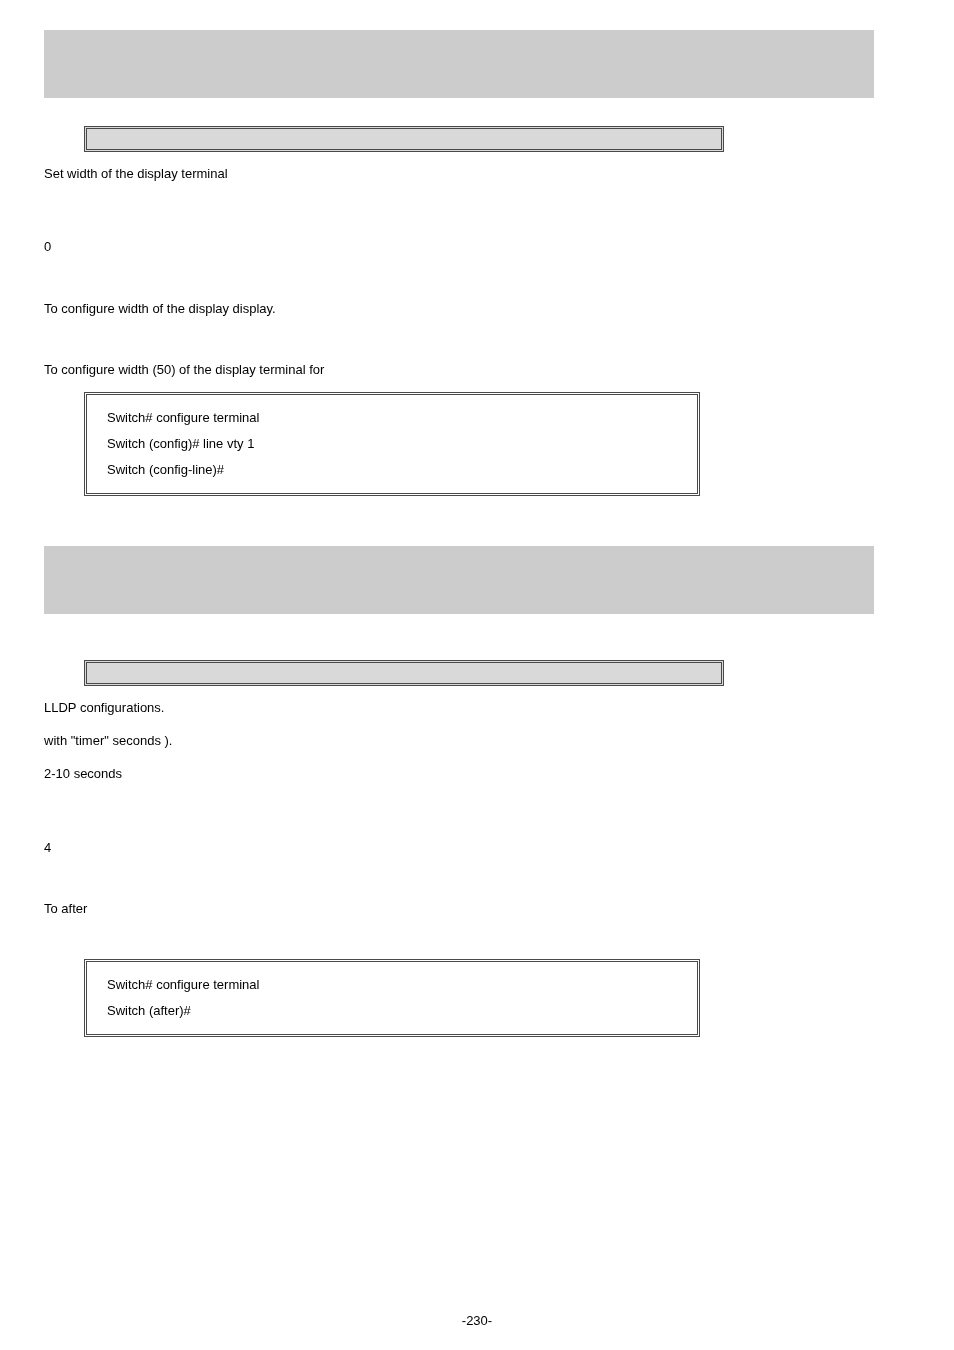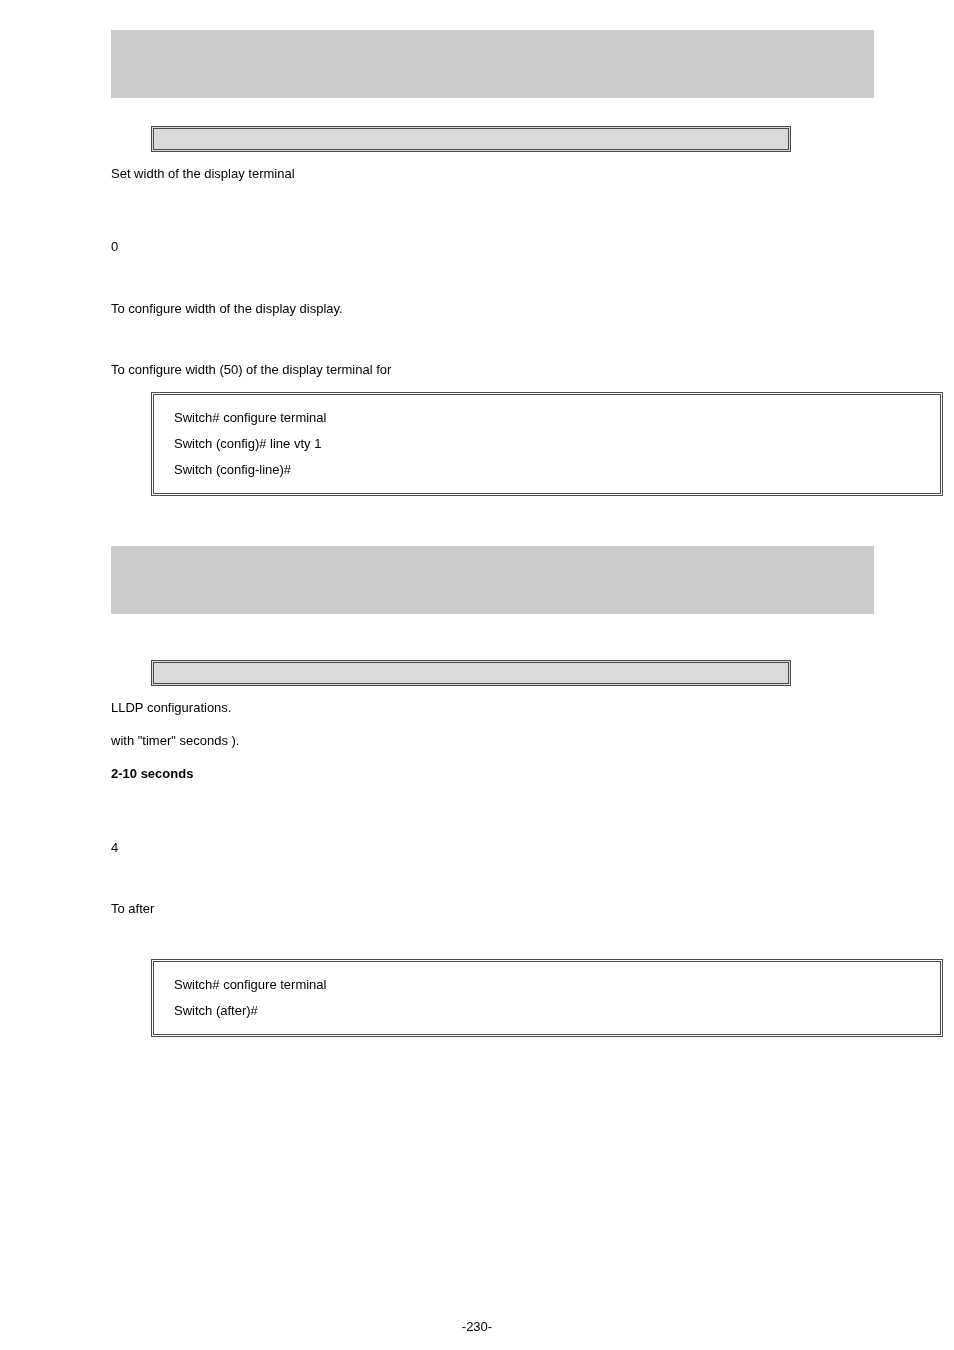--- a/index.html
+++ b/index.html
@@ -8,21 +8,21 @@
     width: 954px;
     background: #ffffff;
     font-family: Arial, Helvetica, sans-serif;
     font-size: 13px;
     color: #000000;
     line-height: 1.8;
   }
   .page {
     width: 954px;
     min-height: 1350px;
-    padding: 30px 80px 40px 111px;
+    padding: 30px 80px 40px 44px;
     box-sizing: border-box;
     position: relative;
     border-radius: 20px;
   }
   .section-banner {
     background: #cccccc;
     color: #cccccc; 
     padding: 22px 20px;
     margin: 0 0 28px 0;
     font-size: 13px;
@@ -35,34 +35,34 @@
     padding: 4px 10px;
     margin: 0 0 10px 40px;
     width: 640px;
     box-sizing: border-box;
   }
   .code-box {
     border: 3px double #4a4a4a;
     background: #ffffff;
     padding: 10px 20px;
     margin: 10px 0 0 40px;
-    width: 792px;
+    width: 616px;
     box-sizing: border-box;
     line-height: 2.0;
   }
   .indent-1 { margin-left: 90px; }
   .indent-2 { margin-left: 120px; }
-  .indent-3 { margin-left: 80px; font-weight: bold; }
+  .indent-3 { margin-left: 80px; }
   .block { margin: 10px 0; }
   .spacer-sm { height: 18px; }
   .spacer-md { height: 30px; }
   .spacer-lg { height: 50px; }
   .page-number {
     position: absolute;
-    bottom: 12px;
+    bottom: 18px;
     left: 0;
     width: 100%;
     text-align: center;
     font-size: 13px;
   }
 </style>
 </head>
 <body>
 
 <div class="page">

